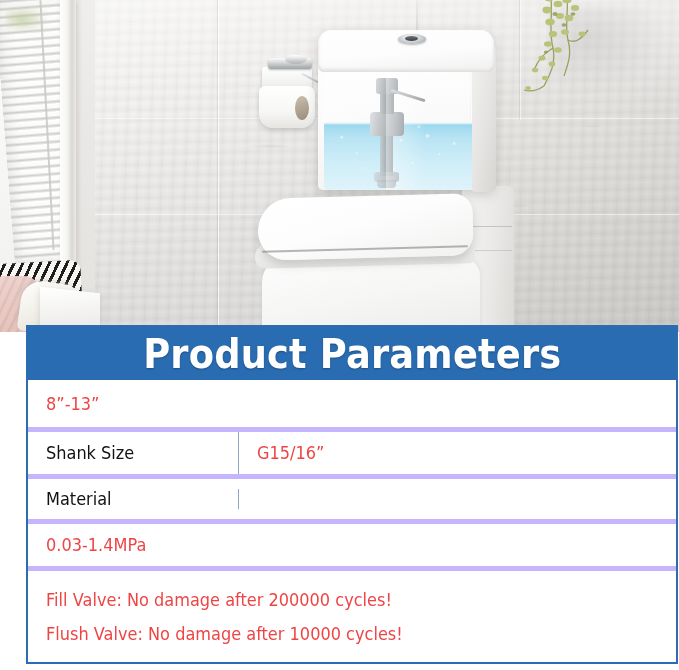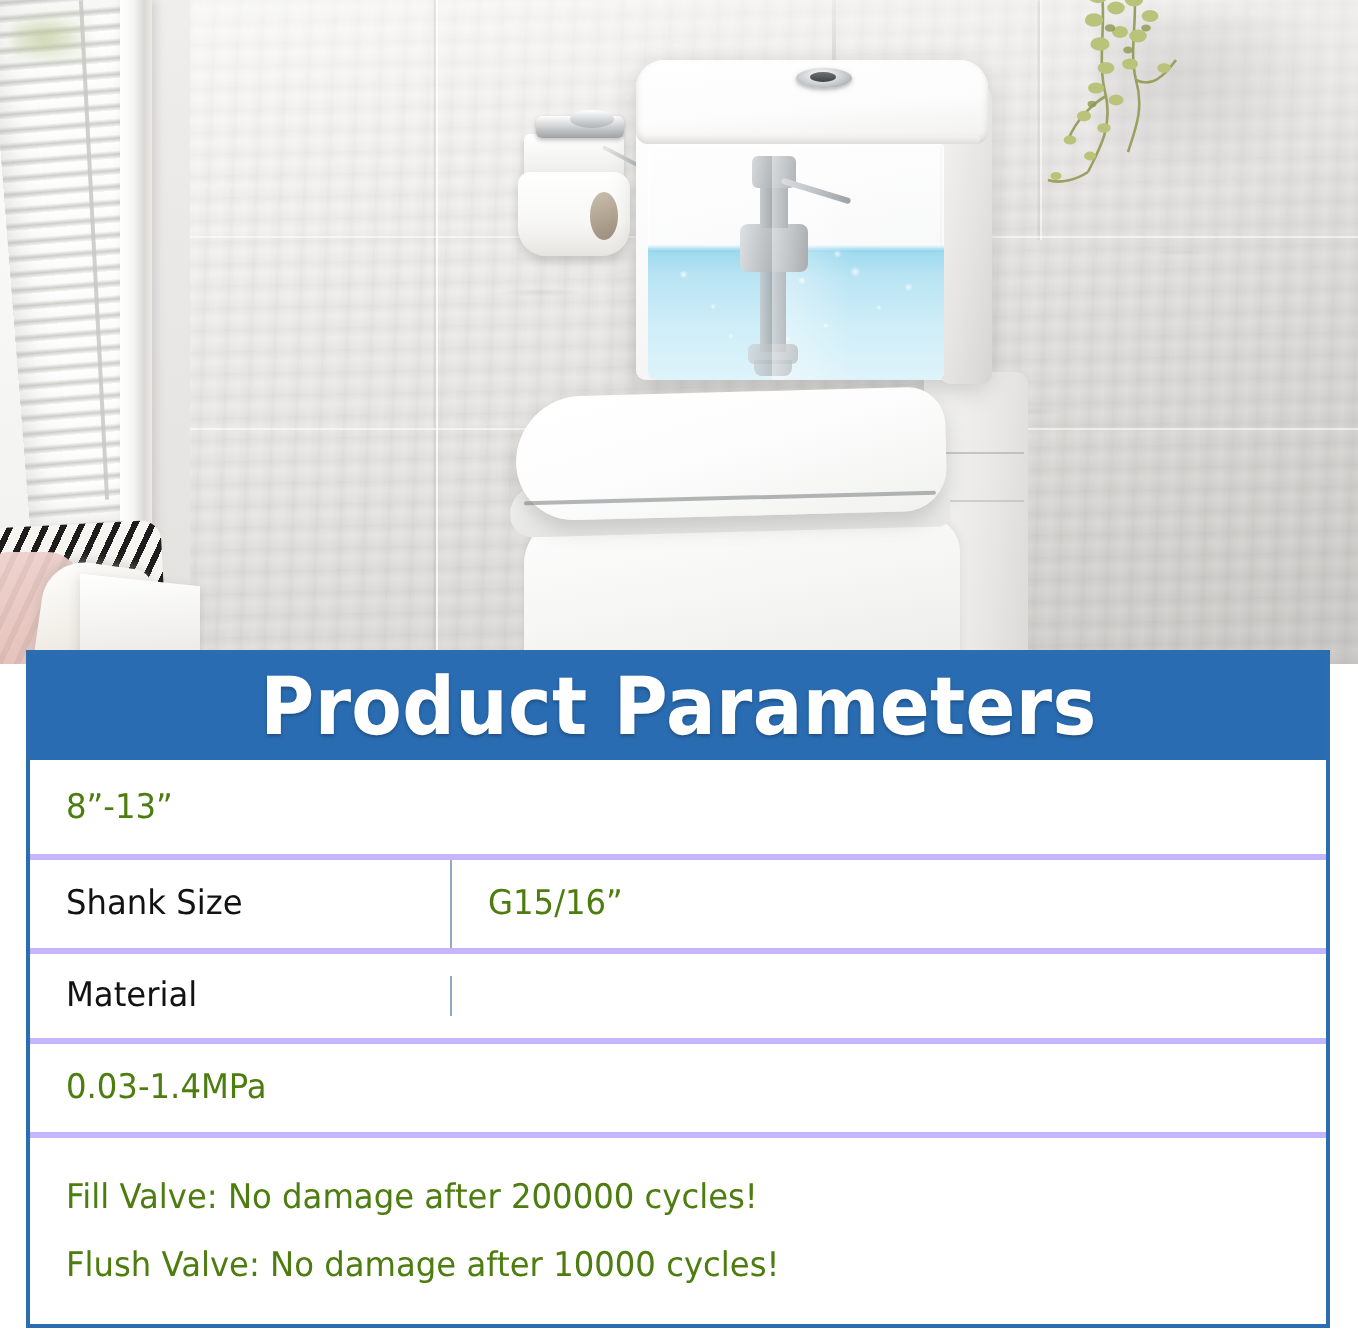--- a/index.html
+++ b/index.html
@@ -236,47 +236,47 @@
   .vine{ position:absolute; left:520px; top:-6px; width:120px; height:118px; }
   .vine svg{ display:block; }
   .vine-shadow{
     position:absolute; left:548px; top:6px; width:120px; height:90px; opacity:.22;
     background:radial-gradient(ellipse at 35% 35%, rgba(120,120,118,.75), transparent 68%);
     filter:blur(3px);
   }
 
   
   .param-table{
-    position:absolute; left:13px; top:325px; width:652px; height:339px;
+    position:absolute; left:26px; top:325px; width:652px; height:339px;
     border:2px solid #2c6cb0; background:#ffffff;
   }
   .pt-header{
     height:53px; background:#2a6cb2; display:flex; align-items:center; justify-content:center;
   }
   .pt-title{
     color:#ffffff; font-size:40px; font-weight:bold;
     font-family:"DejaVu Sans", sans-serif;
     letter-spacing:.2px; line-height:1;
     text-shadow:0 1px 2px rgba(0,0,0,.28);
     transform:scaleX(.92); transform-origin:center;
     white-space:nowrap;
   }
   .pt-body{ width:100%; }
-  .pt-row{ display:flex; border-top:3px solid #c4b5fd; }
+  .pt-row{ display:flex; border-top:5px solid #c4b5fd; }
   .pt-row:first-child{ border-top:none; }
   .pt-label{
     width:211px; min-width:211px; border-right:1px solid #8fa8c4;
     display:flex; align-items:center; padding-left:18px;
     font-size:17px; color:#121212; font-family:"DejaVu Sans", sans-serif;
     transform:none;
   }
   .pt-label span{ display:inline-block; transform:scaleX(.95); transform-origin:left center; white-space:nowrap;}
   .pt-value{
     flex:1; display:flex; flex-direction:column; justify-content:center;
-    padding-left:18px; font-size:17px; color:#4d7c0f;
+    padding-left:18px; font-size:17px; color:#ef4444;
     font-family:"DejaVu Sans", sans-serif;
   }
   .pt-value span{ display:inline-block; transform:scaleX(.95); transform-origin:left center; white-space:nowrap;}
   .r1,.r2,.r3,.r4{ height:47px; }
   .r3{ height:45px;align-items:center; }
   .r5{ height:98px; }
   .r5 .pt-value span{ line-height:1.95; }
 </style>
 </head>
 <body>

